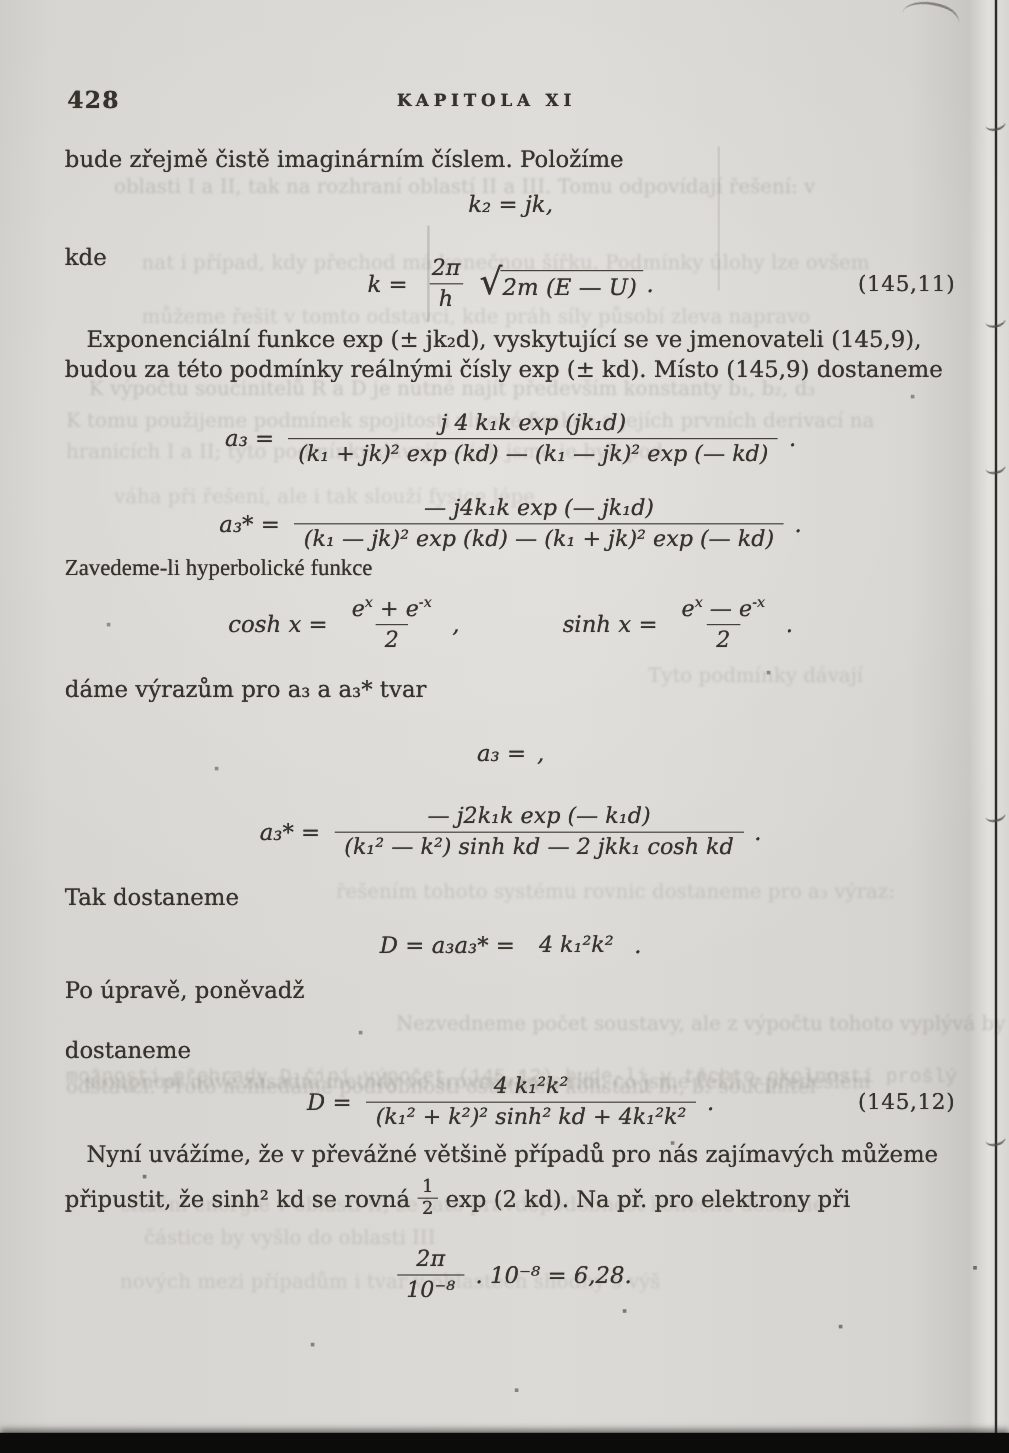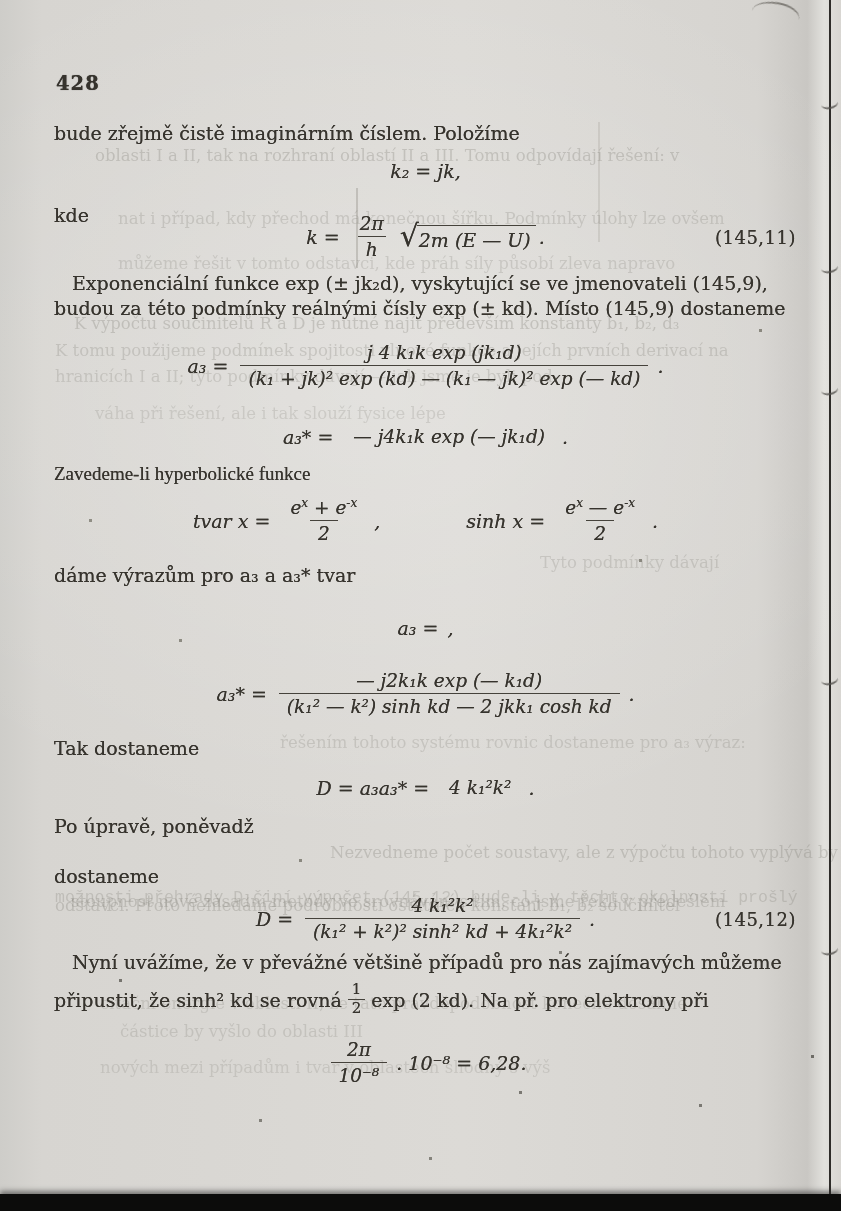--- a/index.html
+++ b/index.html
@@ -109,20 +109,21 @@
     <span class="bleed b9">Nezvedneme počet soustavy, ale z výpočtu tohoto vyplývá by nám</span>
     <span class="bleed b10">stoupnost nové zásadní metody ve srovnávání s tím, co jsme řekli v předešlém</span>
     <span class="bleed b11">odstavci. Proto nehledáme podrobnosti ostatních konstant b₁, b₂ součinitel</span>
     <span class="bleed b12">možnosti přehrady D činí výpočet (145,12) bude-li v těchto okolností prošlý</span>
     <span class="bleed b13">citační energie v oblasti II, že tato pravděpodobnost konečně dosáhne</span>
     <span class="bleed b14">částice by vyšlo do oblasti III</span>
     <span class="bleed b15">nových mezi případům i tvar v oblastech shodný s výš</span>
   </div>
 
   <div class="pageno">428</div>
+  <div class="chapter">KAPITOLA XI</div>
 
   <p class="line l-p1">bude zřejmě čistě imaginárním číslem. Položíme</p>
 
   <div class="eq eq-k2">
     <span>k₂ = jk,</span>
   </div>
 
   <p class="line l-kde">kde</p>
 
   <div class="eq eq-k">
@@ -148,28 +149,29 @@
       <span class="num">j 4 k₁k exp (jk₁d)</span>
       <span class="den">(k₁ + jk)² exp (kd) — (k₁ — jk)² exp (— kd)</span>
     </span>
     <span class="tail">.</span>
   </div>
 
   <div class="eq eq-a3cexp">
     <span class="lhs">a₃* =</span>
     <span class="frac">
       <span class="num">— j4k₁k exp (— jk₁d)</span>
+      <span class="den">(k₁ — jk)² exp (kd) — (k₁ + jk)² exp (— kd)</span>
     </span>
     <span class="tail">.</span>
   </div>
 
   <p class="line l-p3">Zavedeme-li hyperbolické funkce</p>
 
   <div class="eq eq-hyp">
-    <span class="lhs">tvar x =</span>
+    <span class="lhs">cosh x =</span>
     <span class="frac">
       <span class="num"><span>e</span><sup>x</sup><span> + </span><span>e</span><sup>-x</sup></span>
       <span class="den">2</span>
     </span>
     <span class="tail">,</span>
     <span class="hyp-gap"></span>
     <span class="lhs">sinh x =</span>
     <span class="frac">
       <span class="num"><span>e</span><sup>x</sup><span> — </span><span>e</span><sup>-x</sup></span>
       <span class="den">2</span>

